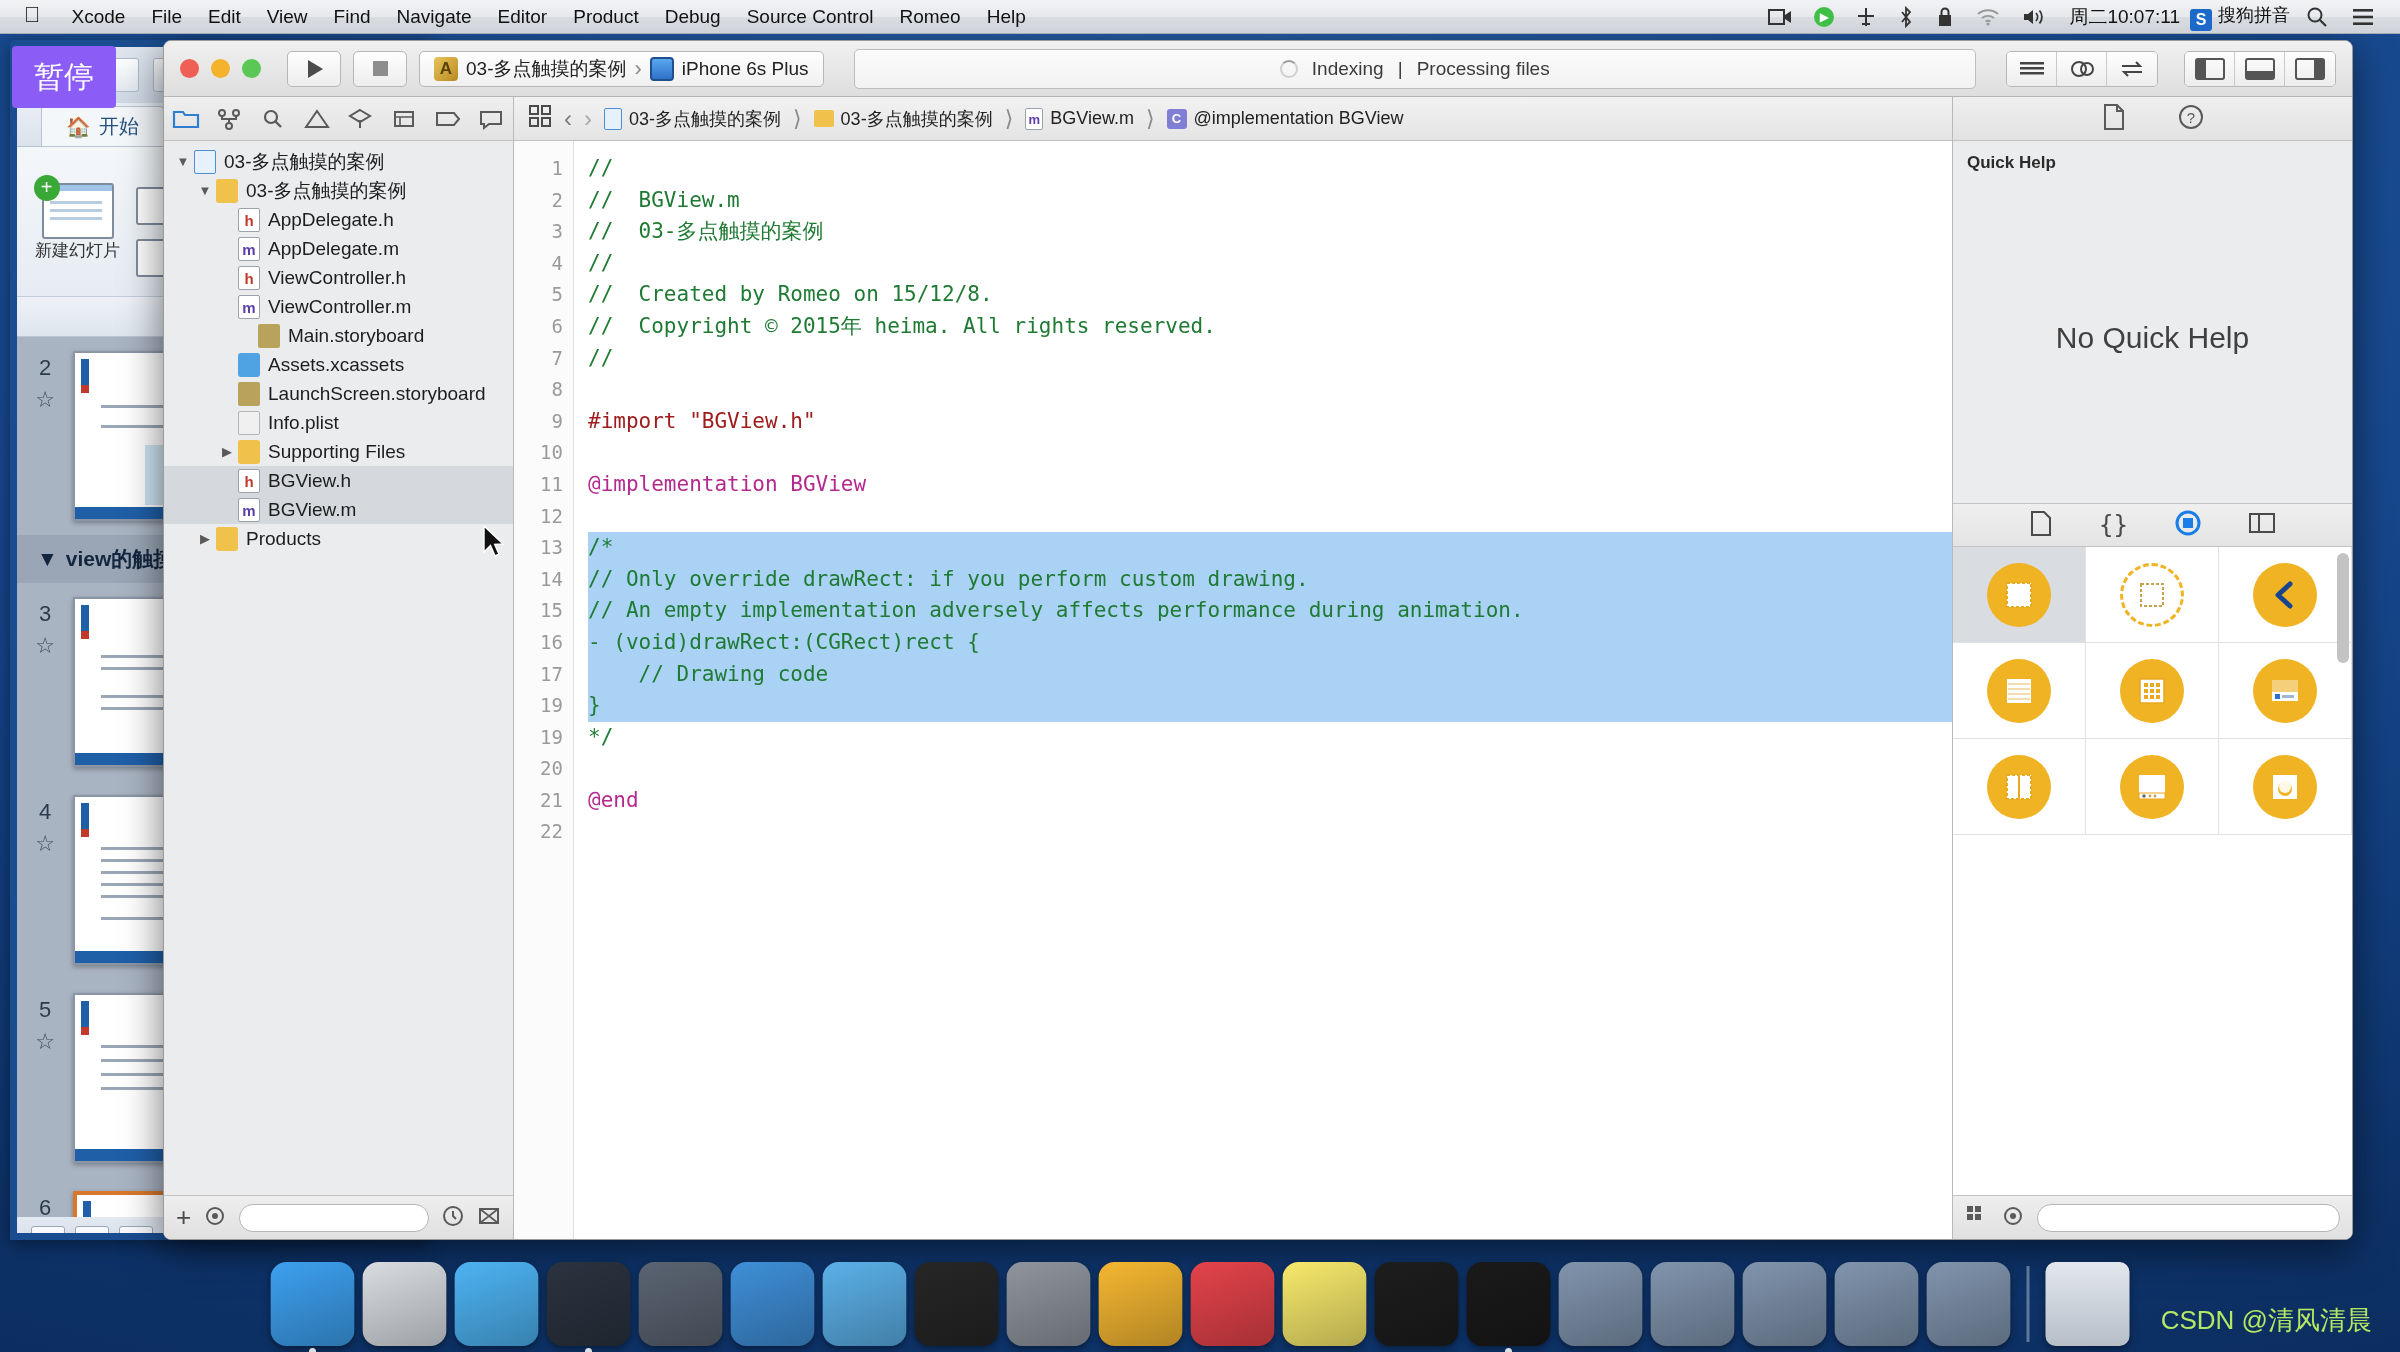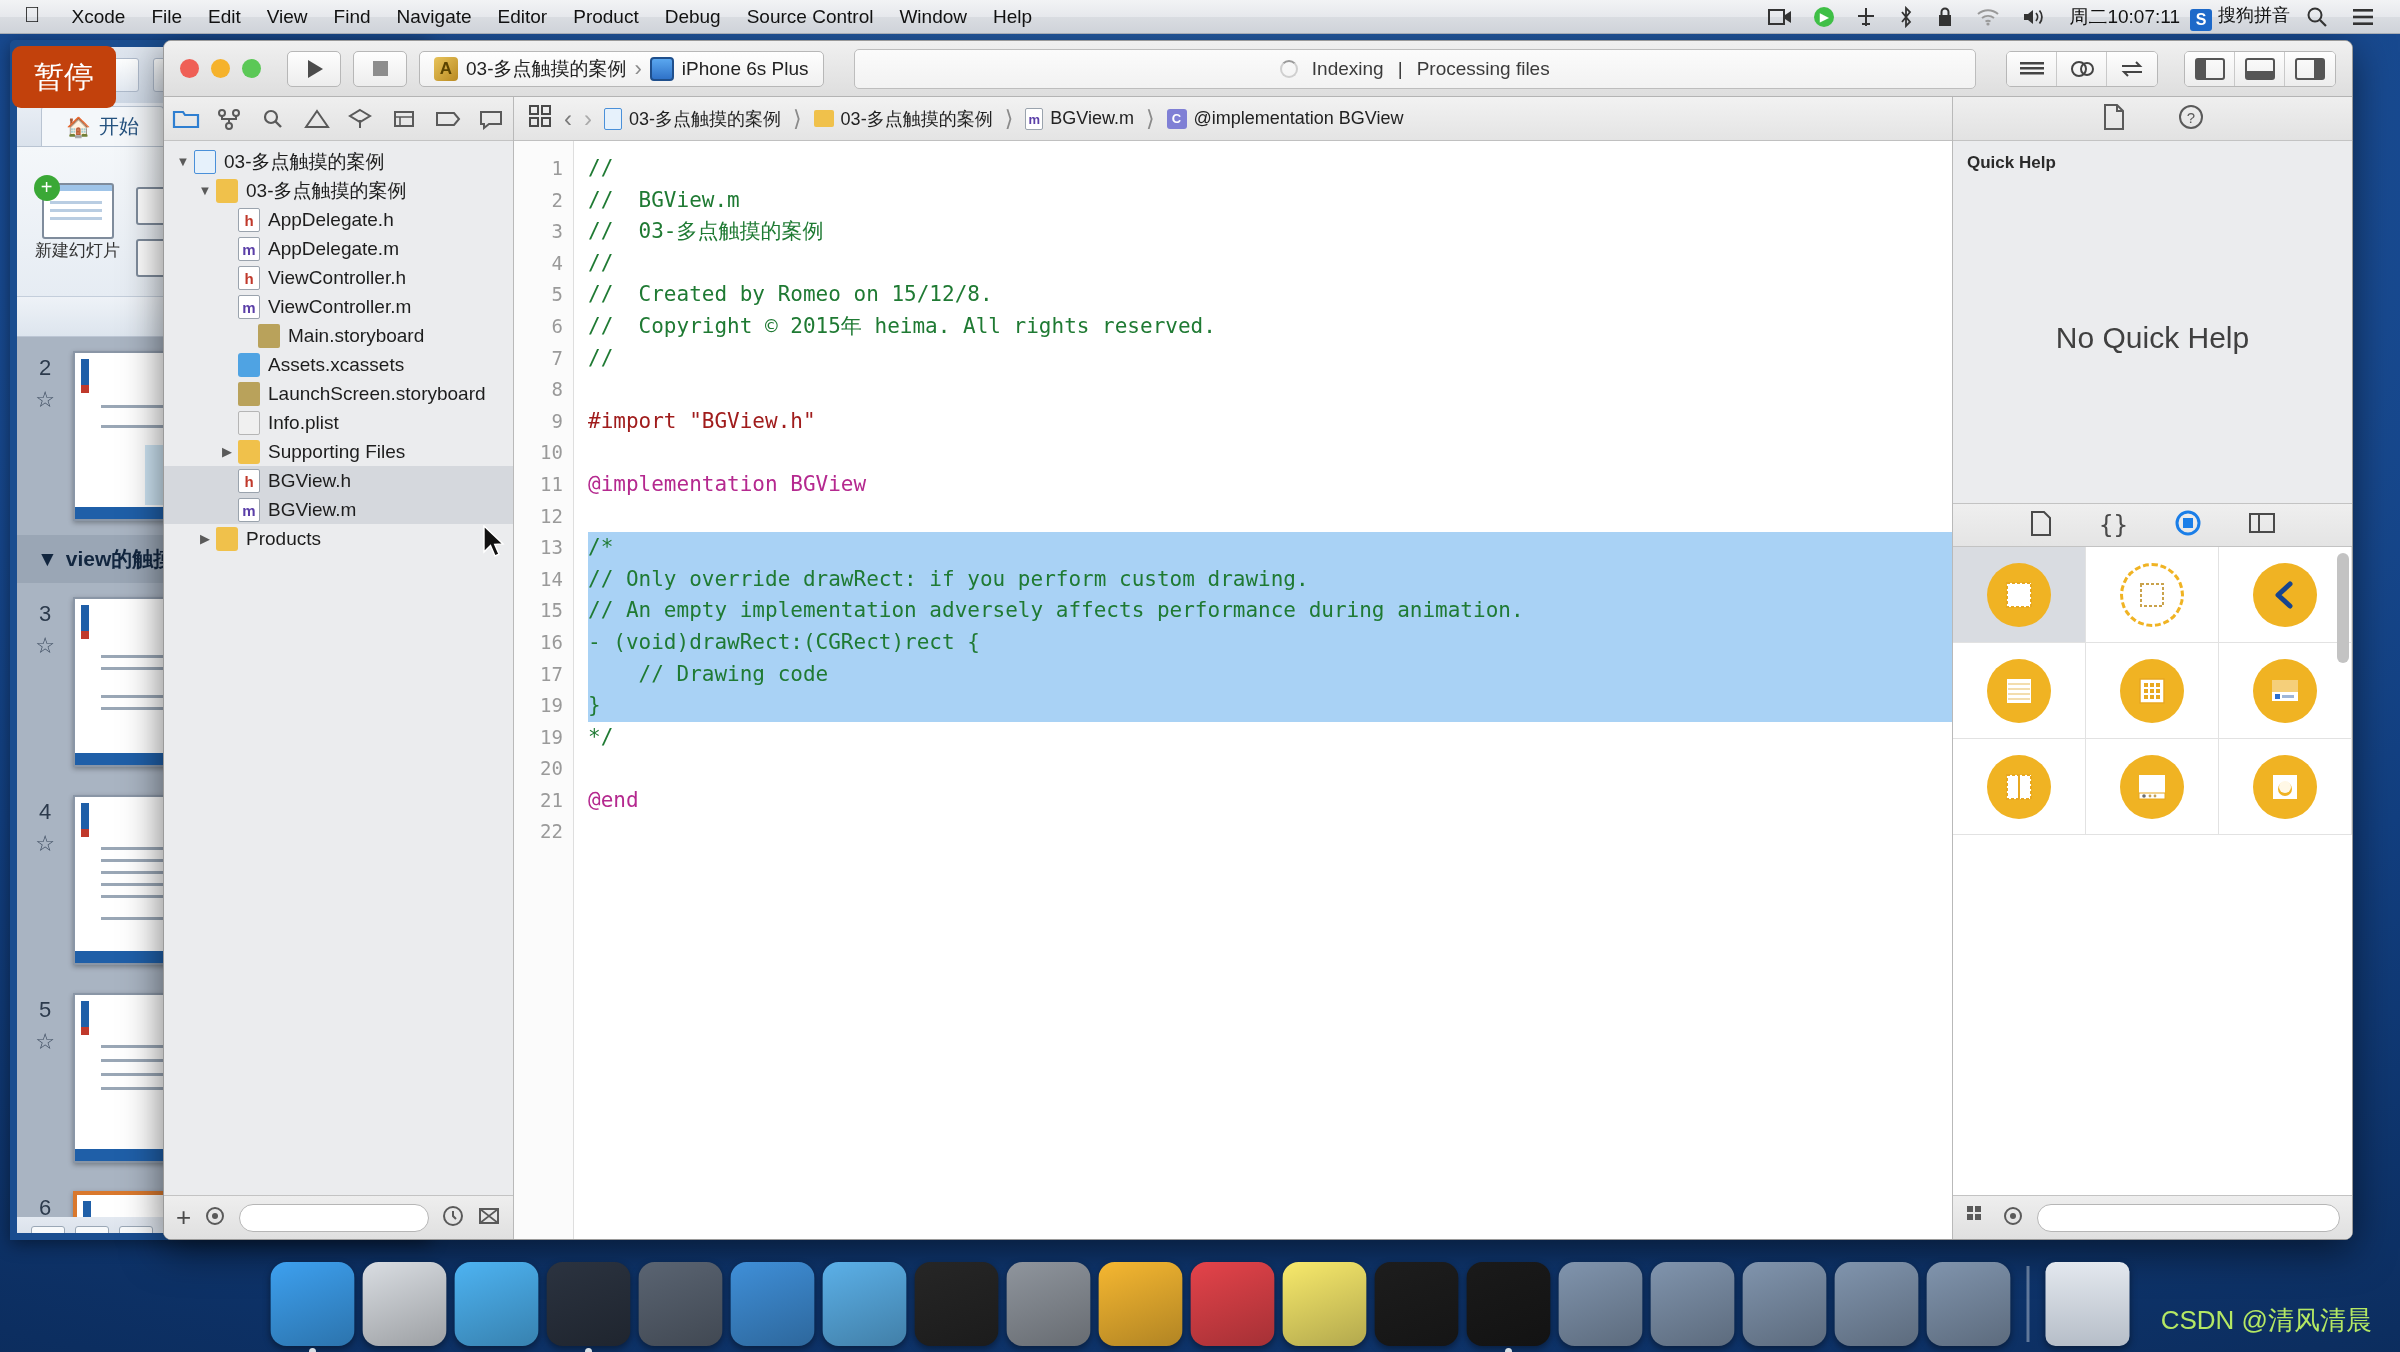--- a/index.html
+++ b/index.html
@@ -197,21 +197,21 @@
   .dock-ico { width: 84px; height: 84px; border-radius: 16px; position:relative; box-shadow:0 3px 7px rgba(0,0,0,.4); }
   .dock-sep { width: 3px; height: 76px; background: rgba(255,255,255,.35); margin: 0 8px 4px; }
   .dock-dot { position:absolute; bottom:-9px; left:50%; transform:translateX(-50%); width:7px;height:7px;border-radius:50%; background:rgba(255,255,255,.85);}
   .trash { width:84px; height:84px; background:linear-gradient(to bottom,#dfe4ea,#b8c0c9); border-radius:10px; box-shadow:0 3px 7px rgba(0,0,0,.4);}
 
   
   #watermark { position:absolute; right:28px; bottom:14px; color:#bef264; font-size:26px; z-index:70; opacity:.95;}
   
   #pause-tip {
     position:absolute; left:12px; top:46px; width:104px; height:62px;
-    background:#c2410c; border-radius:9px; color:#fff; font-size:30px;
+    background:#8b5cf6; border-radius:4px; color:#fff; font-size:30px;
     display:flex; align-items:center; justify-content:center; z-index:40;
   }
   .ic-svg { display:block; }
 </style>
 </head>
 <body>
 
 <div id="desktop"></div>
 
 <div id="ppt">
@@ -773,21 +773,21 @@
   <span class="mi bold">Xcode</span>
   <span class="mi">File</span>
   <span class="mi">Edit</span>
   <span class="mi">View</span>
   <span class="mi">Find</span>
   <span class="mi">Navigate</span>
   <span class="mi">Editor</span>
   <span class="mi">Product</span>
   <span class="mi">Debug</span>
   <span class="mi">Source Control</span>
-  <span class="mi">Window</span>
+  <span class="mi">Romeo</span>
   <span class="mi">Help</span>
 
   <span class="right">
     <span class="ic">
       <svg width="24" height="18" viewBox="0 0 24 18">
           <rect x="1" y="2" width="15" height="14" fill="none" stroke="#333" stroke-width="2"></rect>
           <path d="M17 7l6-4v12l-6-4z" fill="#333"></path>
         </svg>
     </span>
     <span class="ic">

